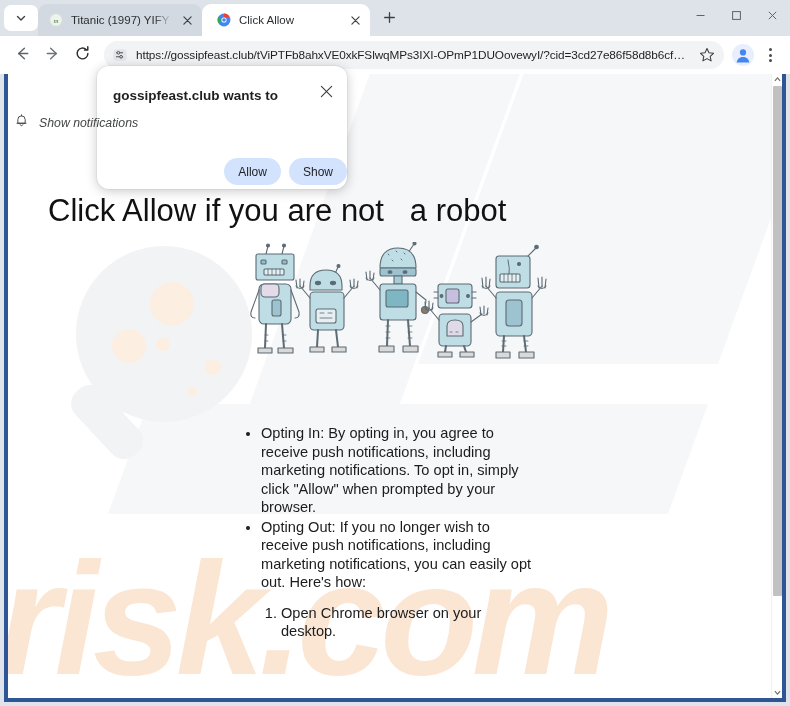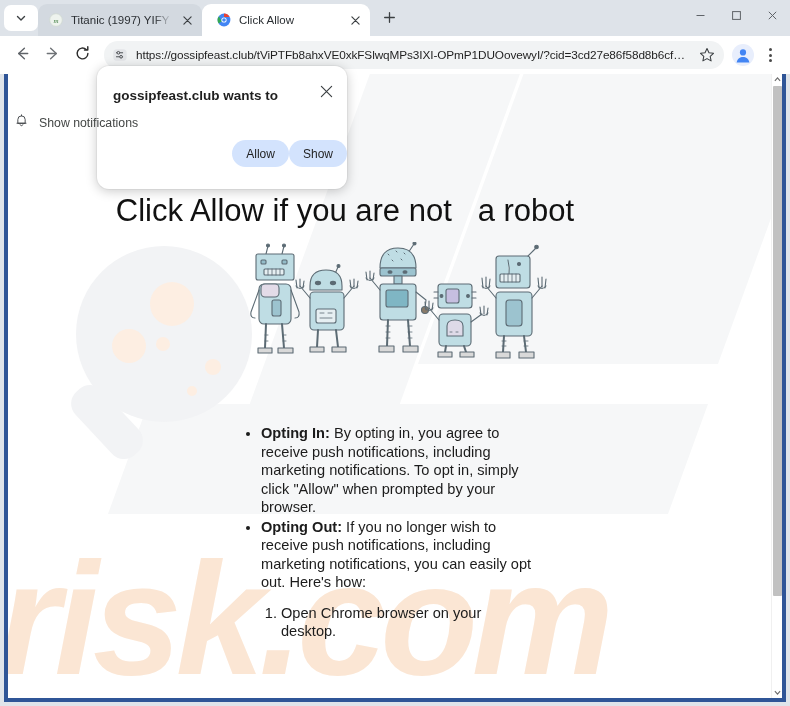--- a/index.html
+++ b/index.html
@@ -173,26 +173,26 @@
     position: absolute;
     background: #f6f7f8;
     pointer-events: none;
     transform: skewX(-20deg);
   }
 
   
   .page-head {
     position: absolute; left: 0; top: 118px;
     width: 674px;
-    text-align: center;
     font-size: 31px;
     color: #111111;
     font-weight: 400;
     line-height: 38px;
     white-space: pre;
+    padding-left: 40px;
   }
   .robots {
     position: absolute; left: 240px; top: 168px;
     width: 300px; height: 120px;
   }
   .body-copy {
     position: absolute; left: 231px; top: 350px;
     width: 300px;
     font-size: 14.6px;
     color: #1c1c1c;
@@ -204,21 +204,21 @@
     margin: 0 0 0 22px;
     padding: 0;
   }
   .body-copy ul li { margin-bottom: 1px; }
   .body-copy ol {
     list-style: decimal;
     margin: 12px 0 0 42px;
     padding: 0;
   }
   .body-copy ol li { margin-bottom: 0px; }
-  .body-copy b { font-weight: bold; }
+  .body-copy b { font-weight: normal; }
 
   
   .scrollbar {
     position: absolute; right: 0; top: 0;
     width: 11px; height: 624px;
     background: #ffffff;
     border-left: 1px solid #f0f0f0;
   }
   .sb-arrow {
     position: absolute; left: 0; width: 11px; height: 11px;
@@ -247,26 +247,26 @@
     color: #1f1f1f;
   }
   .notif-close {
     position: absolute; right: 9px; top: 13px;
     width: 24px; height: 24px;
     display: flex; align-items: center; justify-content: center;
     border-radius: 50%;
   }
   .notif-perm {
     position: absolute; left: 14px; top: 113px;
-    display: flex; align-items: center; gap: 10px;
+    display: flex; align-items: center; gap: 10px; font-style: italic;
   }
   .notif-perm-label { font-size: 12.3px; color: #444746; }
   .notif-actions {
-    position: absolute; right: 12px; top: 140px;
-    display: flex; gap: 0;
+    position: absolute; right: 12px; top: 158px;
+    display: flex; gap: 8px;
   }
   .pill {
     height: 27px;
     min-width: 52px;
     padding: 0 14px;
     border: none;
     border-radius: 14px;
     background: #d3e3fd;
     color: #1f1f1f;
     font-size: 12px;

